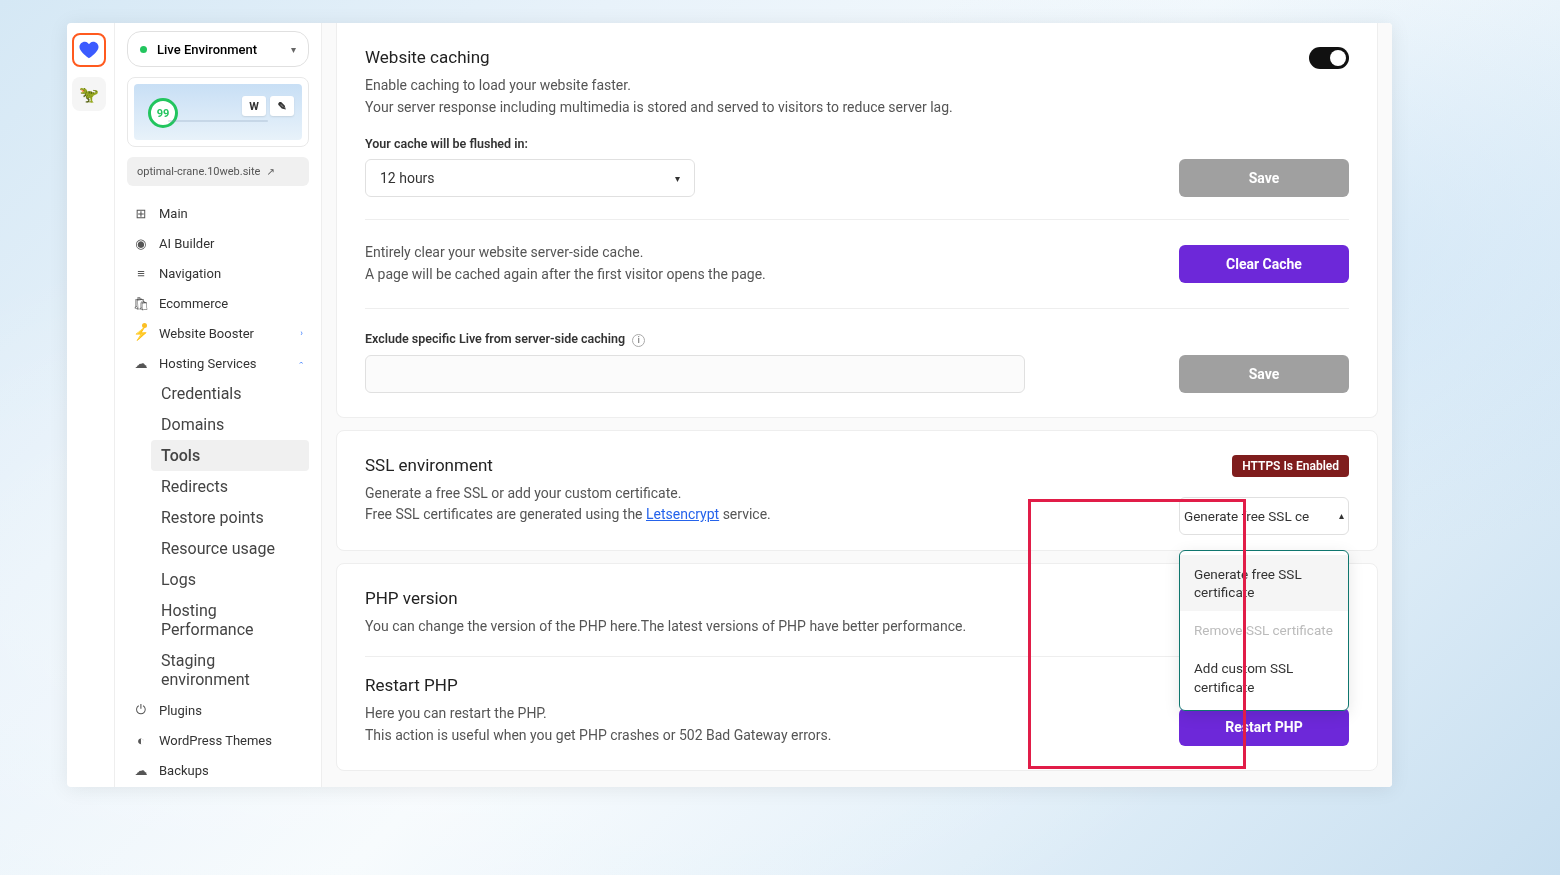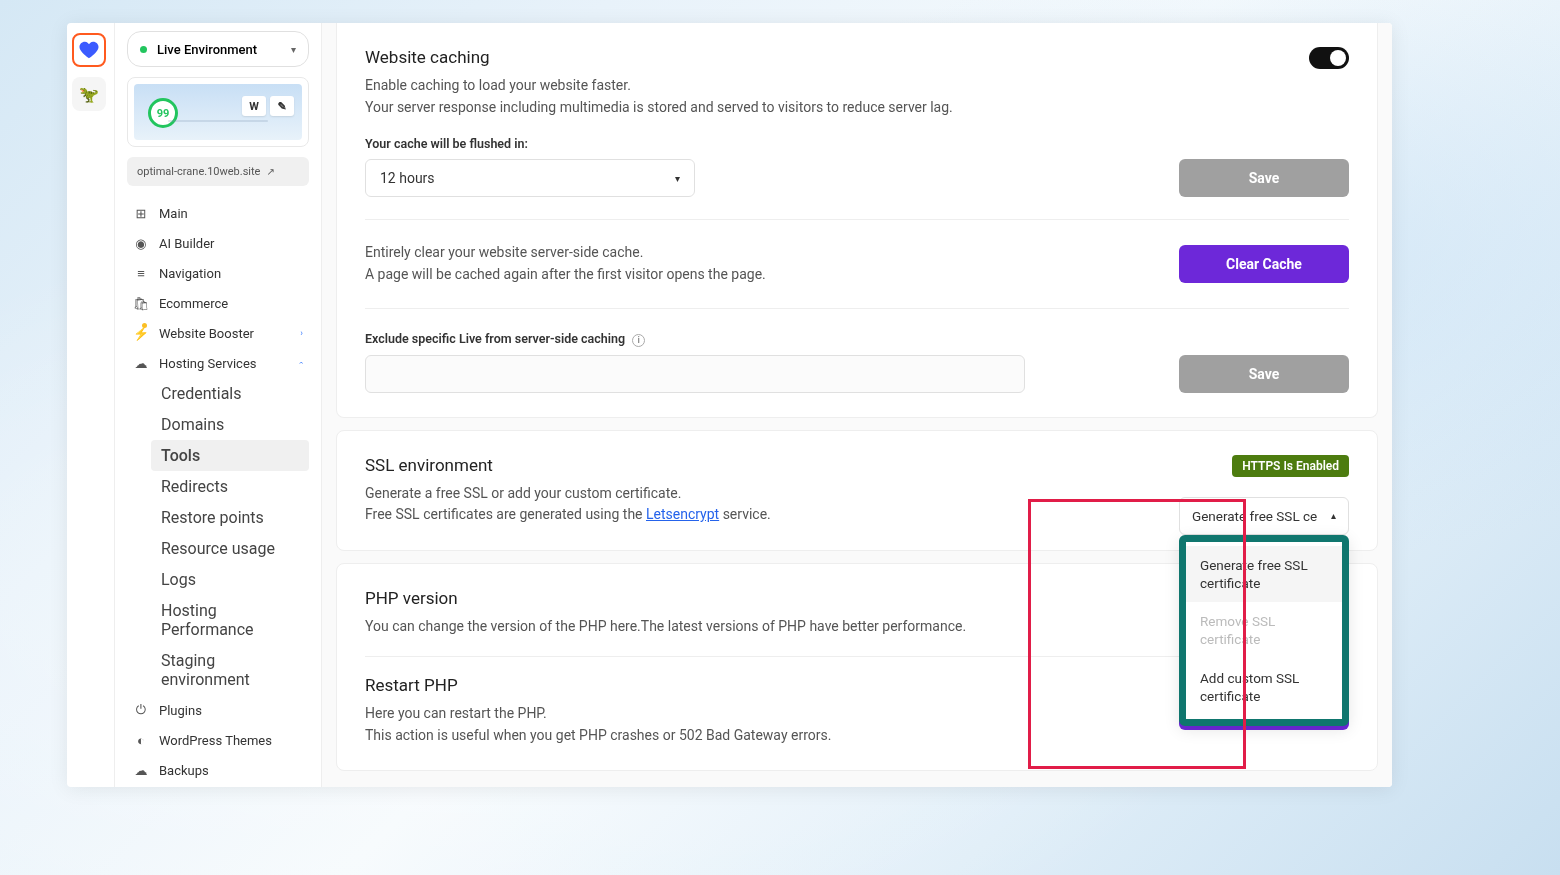--- a/index.html
+++ b/index.html
@@ -39,25 +39,25 @@
 .toggle::after{content:"";position:absolute;right:3px;top:3px;width:16px;height:16px;background:#fff;border-radius:50%}
 .row{display:flex;justify-content:space-between;align-items:flex-end;margin-top:14px}
 .fld-lbl{font-size:12.5px;font-weight:600;color:#333;margin-bottom:8px}
 .select{width:330px;height:38px;border:1px solid #e0e0e0;border-radius:6px;padding:0 14px;display:flex;align-items:center;justify-content:space-between;font-size:14px;color:#333}
 .btn{height:38px;padding:0 24px;border-radius:6px;font-size:14px;font-weight:700;display:flex;align-items:center;justify-content:center;border:none;min-width:170px}
 .btn-gray{background:#a0a0a0;color:#fff}
 .btn-black{background:#6d28d9;color:#fff}
 .hr{height:1px;background:#eee;margin:22px 0}
 .info-ic{display:inline-block;width:13px;height:13px;border:1px solid #aaa;border-radius:50%;font-size:9px;text-align:center;line-height:11px;color:#888;margin-left:4px}
 .txt-input{width:660px;height:38px;border:1px solid #e0e0e0;border-radius:6px;background:#fbfbfb}
-.https-badge{background:#4d7c0f;color:#fff;font-size:12px;font-weight:600;padding:4px 10px;border-radius:4px}
+.https-badge{background:#7f1d1d;color:#fff;font-size:12px;font-weight:600;padding:4px 10px;border-radius:4px}
 .link{color:#2563eb;text-decoration:underline}
-.ssl-dd{width:170px;height:38px;border:1px solid #e0e0e0;border-radius:6px;padding:0 12px;display:flex;align-items:center;justify-content:space-between;font-size:13.5px;color:#333;background:#fff;position:absolute;top:42px;right:0}
+.ssl-dd{width:170px;height:38px;border:1px solid #e0e0e0;border-radius:6px;padding:0 4px;display:flex;align-items:center;justify-content:space-between;font-size:13.5px;color:#333;background:#fff;position:absolute;top:42px;right:0}
 .ssl-wrap{position:relative;min-height:44px;min-width:170px}
-.dd-menu{position:absolute;top:80px;right:0;width:170px;background:#fff;border:7px solid #0f766e;border-radius:6px;box-shadow:0 4px 16px rgba(0,0,0,0.1);z-index:10;padding:4px 0}
+.dd-menu{position:absolute;top:95px;right:0;width:170px;background:#fff;border:1px solid #0f766e;border-radius:6px;box-shadow:0 4px 16px rgba(0,0,0,0.1);z-index:10;padding:4px 0}
 .dd-item{padding:10px 14px;font-size:13.5px;color:#333;line-height:1.35}
 .dd-item.sel{background:#f5f5f5}
 .dd-item.dis{color:#bbb}
 .highlight-box{position:absolute;border:3px solid #e11d48;pointer-events:none;z-index:100}
 .card-head-ssl{display:flex;justify-content:space-between;align-items:flex-start;position:relative}
 </style>
 </head>
 <body>
 
 <div class="app">
@@ -216,21 +216,21 @@
             <div class="dd-item">Add custom SSL certificate</div>
           </div>
         </div>
       </div>
     </div>
 
     <div class="card">
       <div class="card-title">PHP version</div>
       <div class="card-desc">You can change the version of the PHP here.The latest versions of PHP have better performance.</div>
       <div class="hr" style="margin:18px 0"></div>
-      <div class="row" style="align-items:center;margin-top:0">
+      <div class="row" style="align-items:flex-end;margin-top:0">
         <div>
           <div class="card-title" style="font-size:17px">Restart PHP</div>
           <div class="card-desc">Here you can restart the PHP.</div>
           <div class="card-desc">This action is useful when you get PHP crashes or 502 Bad Gateway errors.</div>
         </div>
         <button class="btn btn-black">Restart PHP</button>
       </div>
     </div>
 
   </div>

